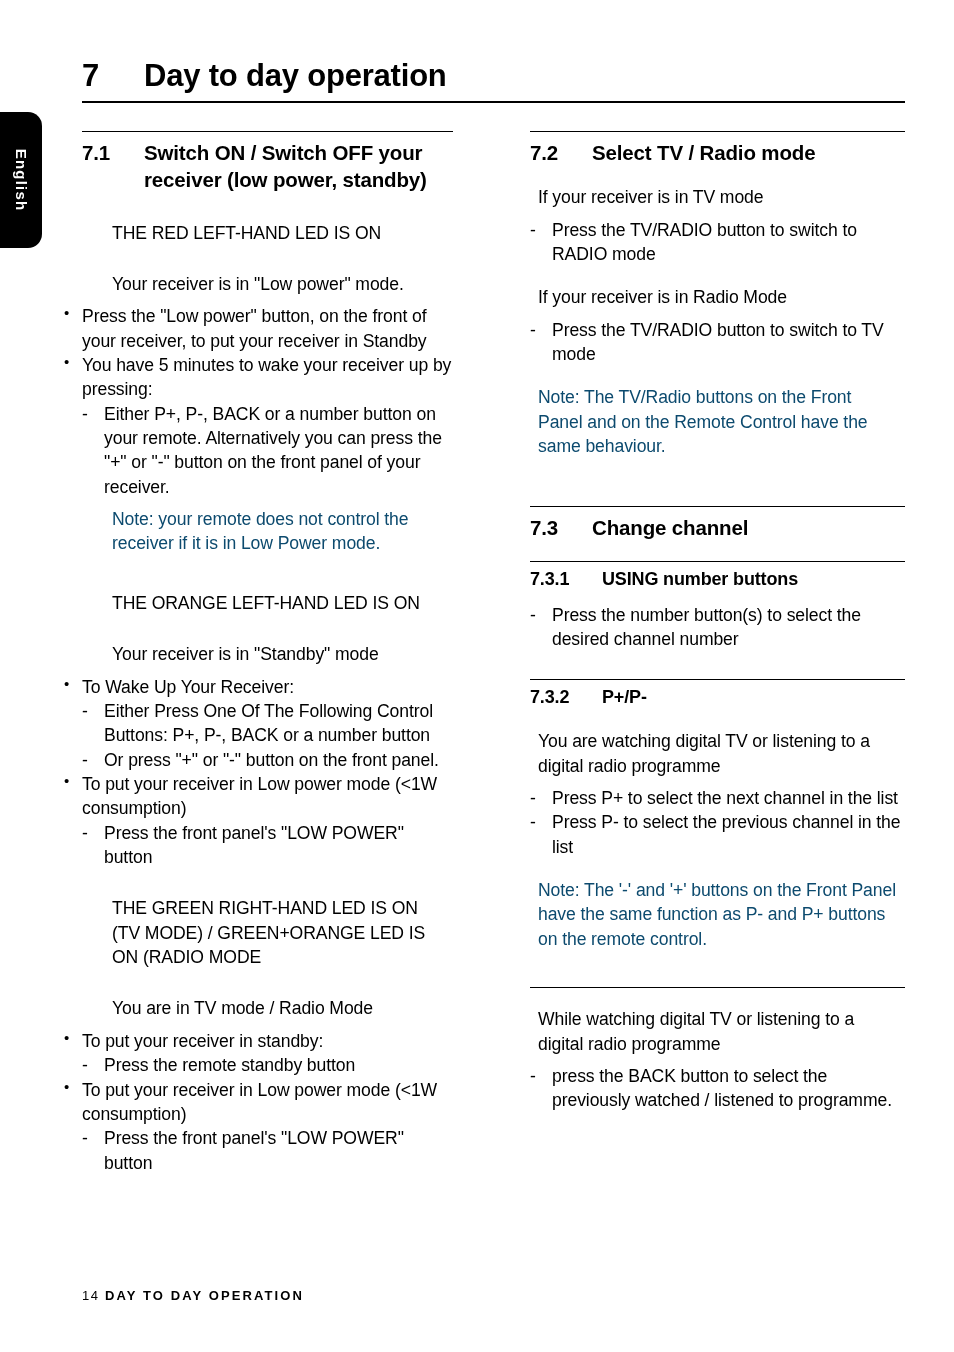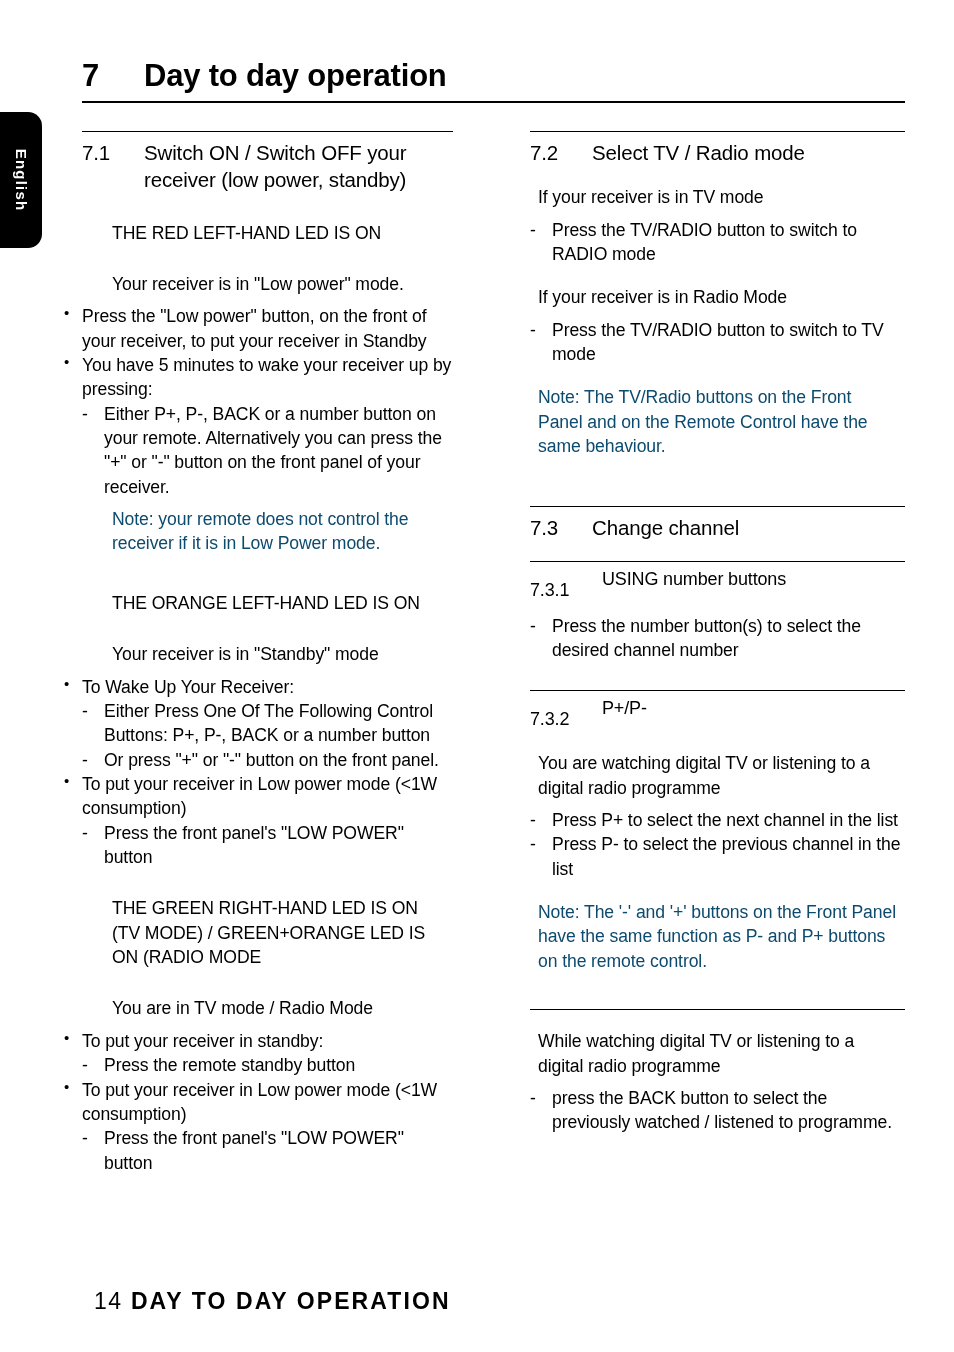--- a/index.html
+++ b/index.html
@@ -82,30 +82,30 @@
   .sec-rule {
     border-top: 1.6px solid #000;
     margin: 0;
   }
   .sec-rule.thin { border-top-width: 1.4px; }
 
   .sec-head {
     display: flex;
     align-items: flex-start;
     font-size: 20.5px;
-    font-weight: normal;
+    font-weight: bold;
     line-height: 1.33;
     padding-top: 7px;
     letter-spacing: -0.15px;
   }
   .sec-head .num { flex: 0 0 62px; }
   .sec-head .txt { flex: 1 1 auto; }
 
   .sec-head.sub { font-size: 18px; padding-top: 6px; }
-  .sec-head.sub .num { flex: 0 0 72px; margin-top: 11px; }
+  .sec-head.sub .num { flex: 0 0 72px; }
 
   
   .body-text {
     font-size: 17.6px;
     line-height: 1.385;
     letter-spacing: -0.1px;
   }
   .p { margin: 8px; }
   .spacer-s { height: 11px; }
   .spacer-m { height: 19px; }
@@ -140,23 +140,23 @@
     position: absolute;
     left: 0;
     top: 0;
   }
 
   .indent { padding-left: 22px; }
 
   
   .footer {
     position: absolute;
-    left: 12px;
+    left: 0;
     top: 1288px;
-    font-size: 23px;
+    font-size: 13px;
     font-weight: bold;
     letter-spacing: 2.1px;
     white-space: nowrap;
   }
   .footer .pg { font-weight: normal; letter-spacing: 1.4px; }
 </style>
 </head>
 <body>
 
 <div class="lang-tab">

